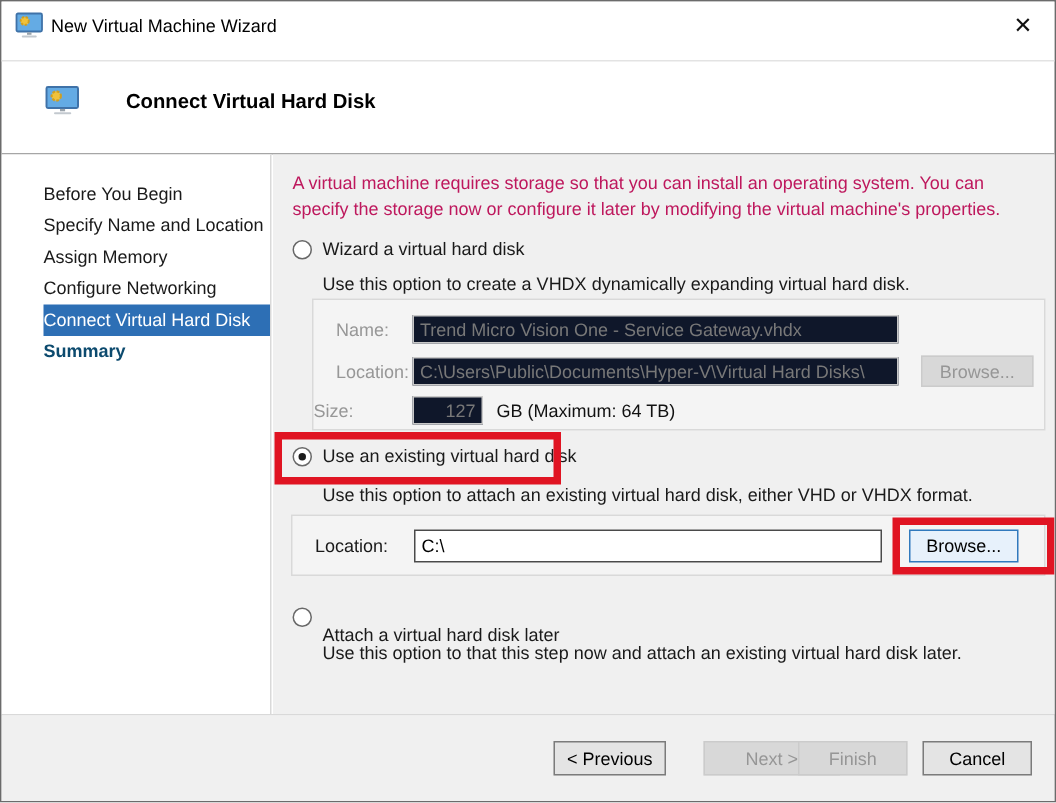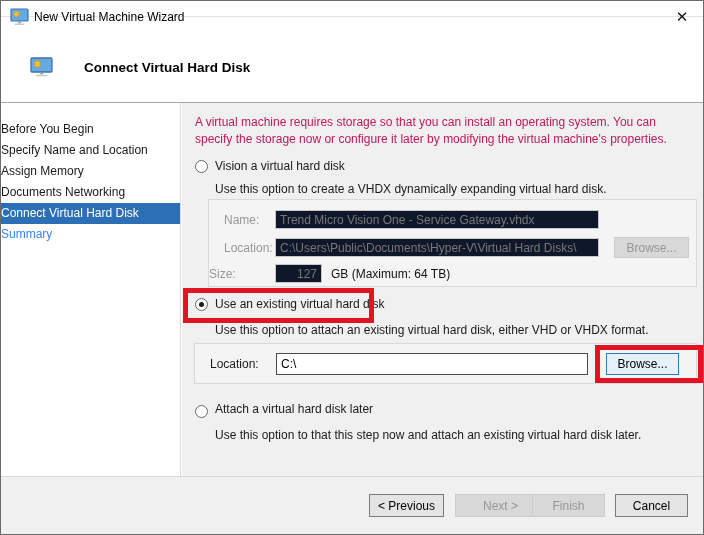--- a/index.html
+++ b/index.html
@@ -3,42 +3,42 @@
 <meta charset="utf-8">
 <style>
   * { margin:0; padding:0; box-sizing:border-box; }
   html,body { width:704px; height:535px; background:#fff; }
   body { font-family:"Liberation Sans","DejaVu Sans",sans-serif; font-size:12px; color:#1a1a1a; }
 
   .window { position:relative; width:704px; height:535px; background:#fff;
             border:1px solid #6b6b6b; overflow:hidden; }
 
   
-  .titlebar { position:absolute; left:0; top:0; width:100%; height:16px; background:#fff;
+  .titlebar { position:absolute; left:0; top:0; width:100%; height:40px; background:#fff;
               border-bottom:1px solid #e3e3e3;padding-left:42px; }
   .titlebar .app-title { position:absolute; left:33px; top:9px; font-size:12px; color:#000; }
   .close-btn { position:absolute; right:8px; top:4px; width:26px; height:24px;
                display:flex; align-items:center; justify-content:center;
                font-size:15px; color:#111; cursor:default; }
 
   
   .mon-icon { position:absolute; }
   .mon-icon.title-pos { left:9px; top:7px; }
   .mon-icon.header-pos { left:29px; top:56px; }
 
   
   .header-title { position:absolute; left:83px; top:59px; font-size:13.5px; font-weight:bold; color:#000; }
   .divider-top { position:absolute; left:0; top:101px; width:100%; height:1px; background:#a6a6a6; }
 
   
   .sidebar { position:absolute; left:0; top:102px; width:180px; height:373px; background:#fff;
              border-right:1px solid #d9d9d9; padding-top:16px; }
-  .side-item { height:21px; line-height:21px; color:#1a1a1a; white-space:nowrap; }
+  .side-item { height:21px; line-height:21px; color:#1a1a1a; white-space:nowrap;margin-left:28px; }
   .side-item.selected { background:#2d6fb5; color:#fff; }
-  .side-item.disabled { color:#3b82f6; }
+  .side-item.disabled { color:#0c4a6e;font-weight:bold; }
 
   
   .content { position:absolute; left:181px; top:102px; width:522px; height:373px; background:#f0f0f0; }
 
   .intro { position:absolute; left:194px; top:113px; width:499px; line-height:1.38; color:#be185d; }
 
   .radio { position:absolute; width:13px; height:13px; border:1px solid #686868; border-radius:50%;
            background:#fff; }
   .radio.checked::after { content:""; position:absolute; left:3px; top:3px; width:5px; height:5px;
            border-radius:50%; background:#1c1c1c; }
@@ -99,31 +99,31 @@
       <rect x="6" y="17.8" width="11.5" height="1.4" rx="0.7" fill="#c3c9cf"></rect>
     </svg>
   </span>
   <span class="header-title">Connect Virtual Hard Disk</span>
   <div class="divider-top"></div>
 
   <div class="sidebar">
     <div class="side-item">Before You Begin</div>
     <div class="side-item">Specify Name and Location</div>
     <div class="side-item">Assign Memory</div>
-    <div class="side-item">Documents Networking</div>
+    <div class="side-item">Configure Networking</div>
     <div class="side-item selected">Connect Virtual Hard Disk</div>
     <div class="side-item disabled">Summary</div>
   </div>
 
   <div class="content"></div>
 
   <p class="intro">A virtual machine requires storage so that you can install an operating system. You can specify the storage now or configure it later by modifying the virtual machine's properties.</p>
 
   <span class="radio" style="left:194px; top:159px;"></span>
-  <span class="opt-label" style="left:214px; top:158px;">Vision a virtual hard disk</span>
+  <span class="opt-label" style="left:214px; top:158px;">Wizard a virtual hard disk</span>
   <span class="opt-desc" style="left:214px; top:181px;">Use this option to create a VHDX dynamically expanding virtual hard disk.</span>
 
   <div class="groupbox gb1">
     <span class="f-label" style="left:15px; top:13px;">Name:</span>
     <input class="f-input disabled" style="left: 66px; top: 10px; width: 324px; height: 19px;" disabled="" value="Trend Micro Vision One - Service Gateway.vhdx">
     <span class="f-label" style="left:15px; top:41px;">Location:</span>
     <input class="f-input disabled" style="left: 66px; top: 38px; width: 324px; height: 19px;" disabled="" value="C:\Users\Public\Documents\Hyper-V\Virtual Hard Disks\">
     <span class="btn disabled" style="left:405px; top:37px; width:75px; height:21px;">Browse...</span>
     <span class="f-label" style="left:0; top:67px;">Size:</span>
     <input class="f-input disabled" style="left: 66px; top: 64px; width: 47px; height: 19px; text-align: right;" disabled="" value="127">
@@ -134,26 +134,26 @@
   <span class="opt-label" style="left:214px; top:296px;">Use an existing virtual hard disk</span>
   <span class="opt-desc" style="left:214px; top:322px;">Use this option to attach an existing virtual hard disk, either VHD or VHDX format.</span>
 
   <div class="groupbox gb2">
     <span class="f-label dark" style="left:15px; top:13px;">Location:</span>
     <input class="f-input active" style="left: 81px; top: 9px; width: 312px; height: 22px;" value="C:\">
     <span class="btn focused" style="left:411px; top:9px; width:73px; height:22px;">Browse...</span>
   </div>
 
   <span class="radio" style="left:194px; top:404px;"></span>
-  <span class="opt-label" style="left:214px; top:401px;text-align:center;">Attach a virtual hard disk later</span>
+  <span class="opt-label" style="left:214px; top:415px;text-align:center;">Attach a virtual hard disk later</span>
   <span class="opt-desc" style="left:214px; top:427px;">Use this option to that this step now and attach an existing virtual hard disk later.</span>
 
   <div class="divider-bottom"></div>
   <div class="footer"></div>
   <span class="btn normal" style="left:368px; top:493px; width:75px; height:23px;text-align:right;">&lt; Previous</span>
-  <span class="btn disabled" style="left:454px; top:493px; width:91px; height:23px;">Next &gt;</span>
+  <span class="btn disabled" style="left:468px; top:493px; width:91px; height:23px;">Next &gt;</span>
   <span class="btn disabled" style="left:531px; top:493px; width:73px; height:23px;">Finish</span>
   <span class="btn normal" style="left:614px; top:493px; width:73px; height:23px;">Cancel</span>
 
   <div class="hl-box hl-a"></div>
   <div class="hl-box hl-b"></div>
 
 </div>
 
 </body></html>

